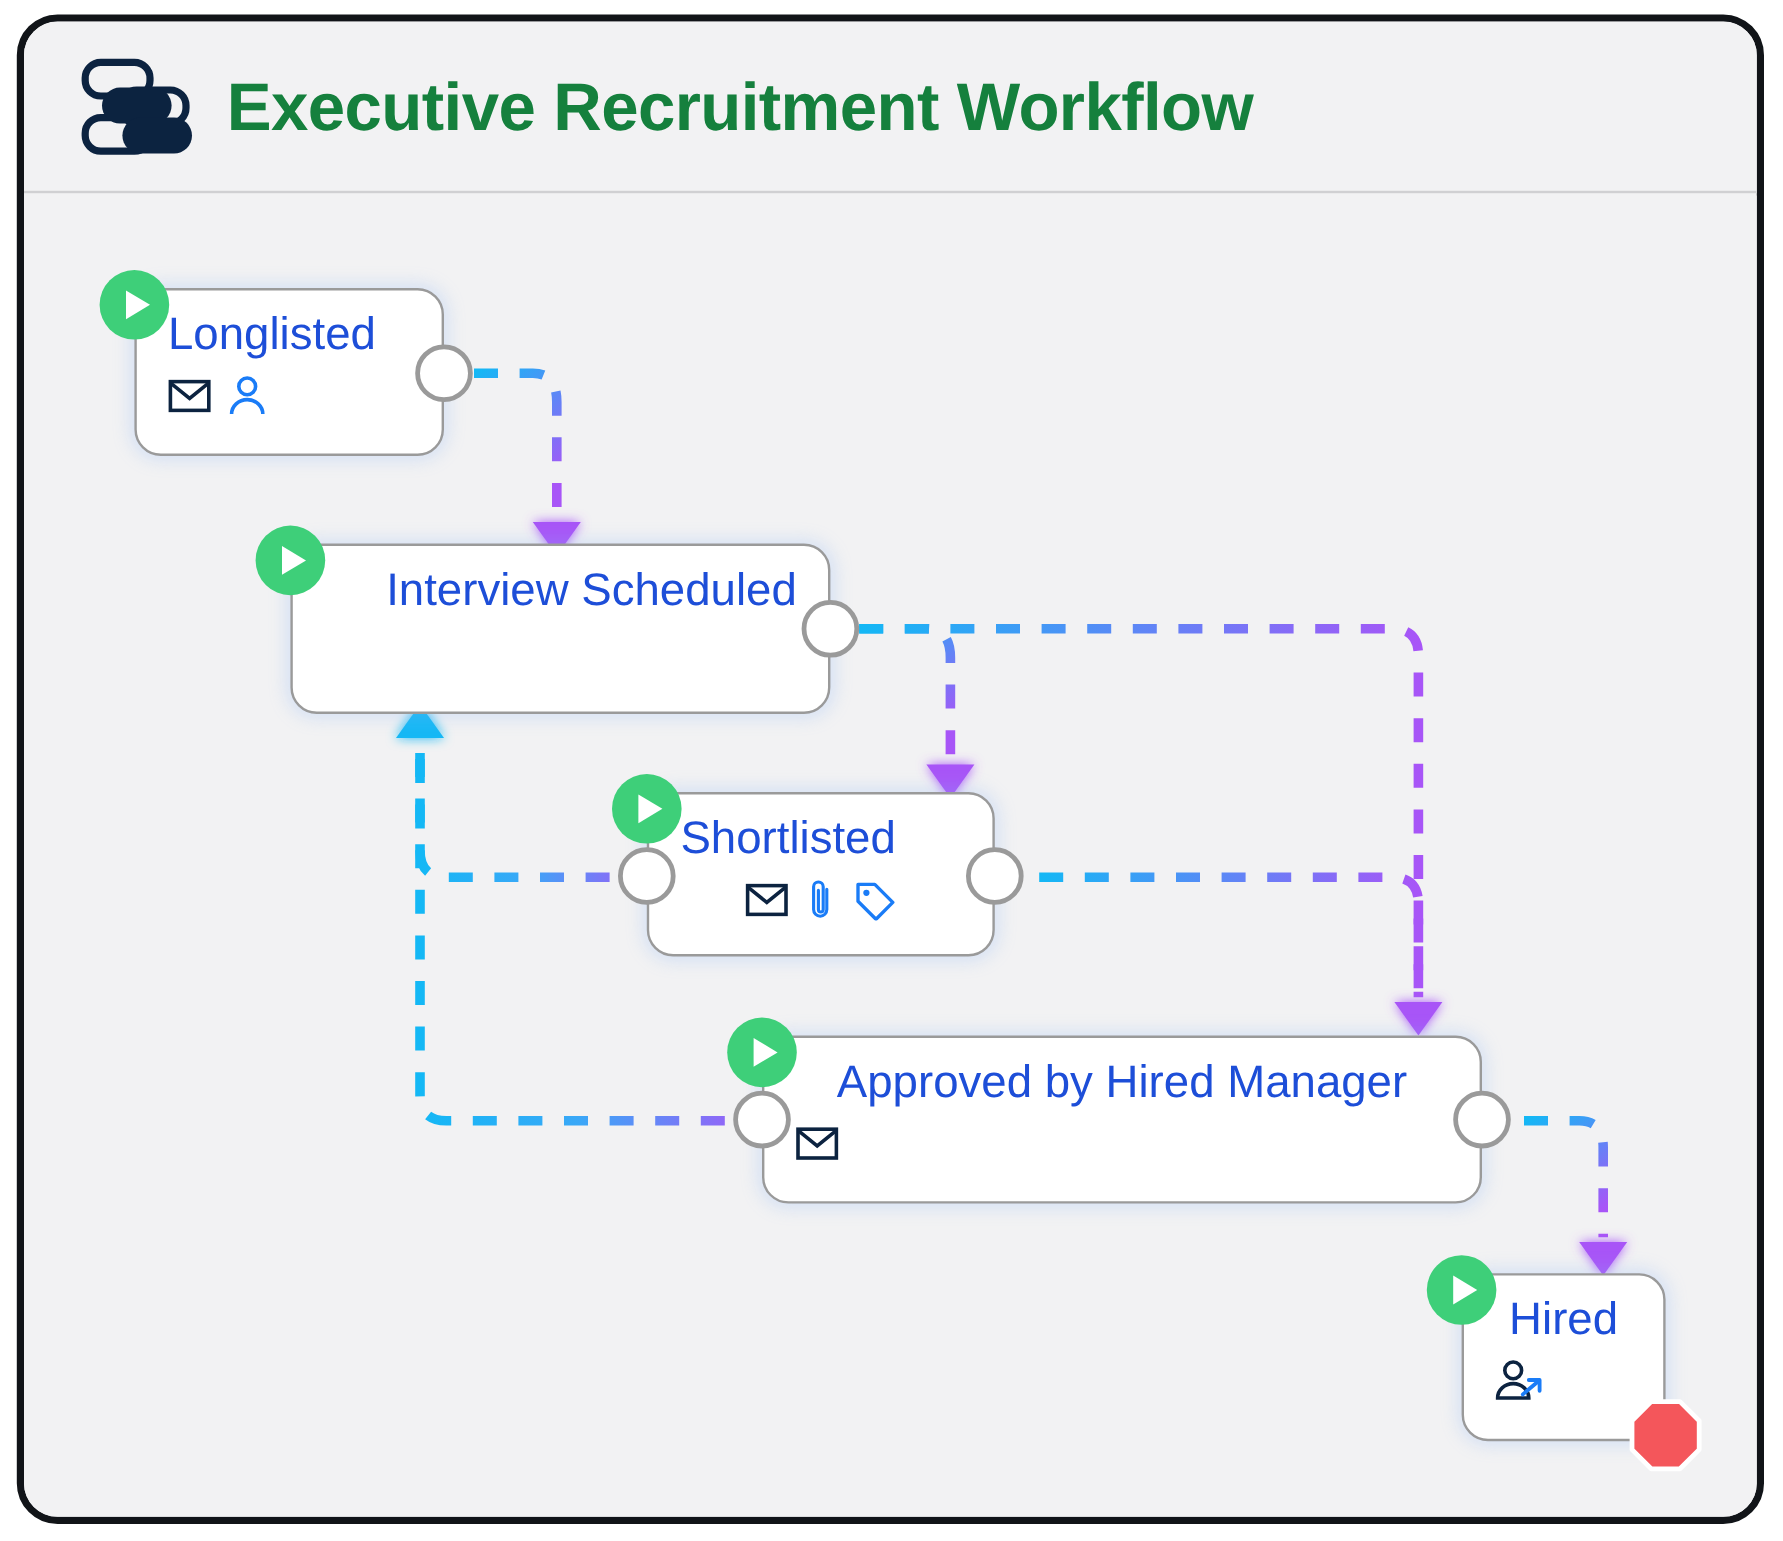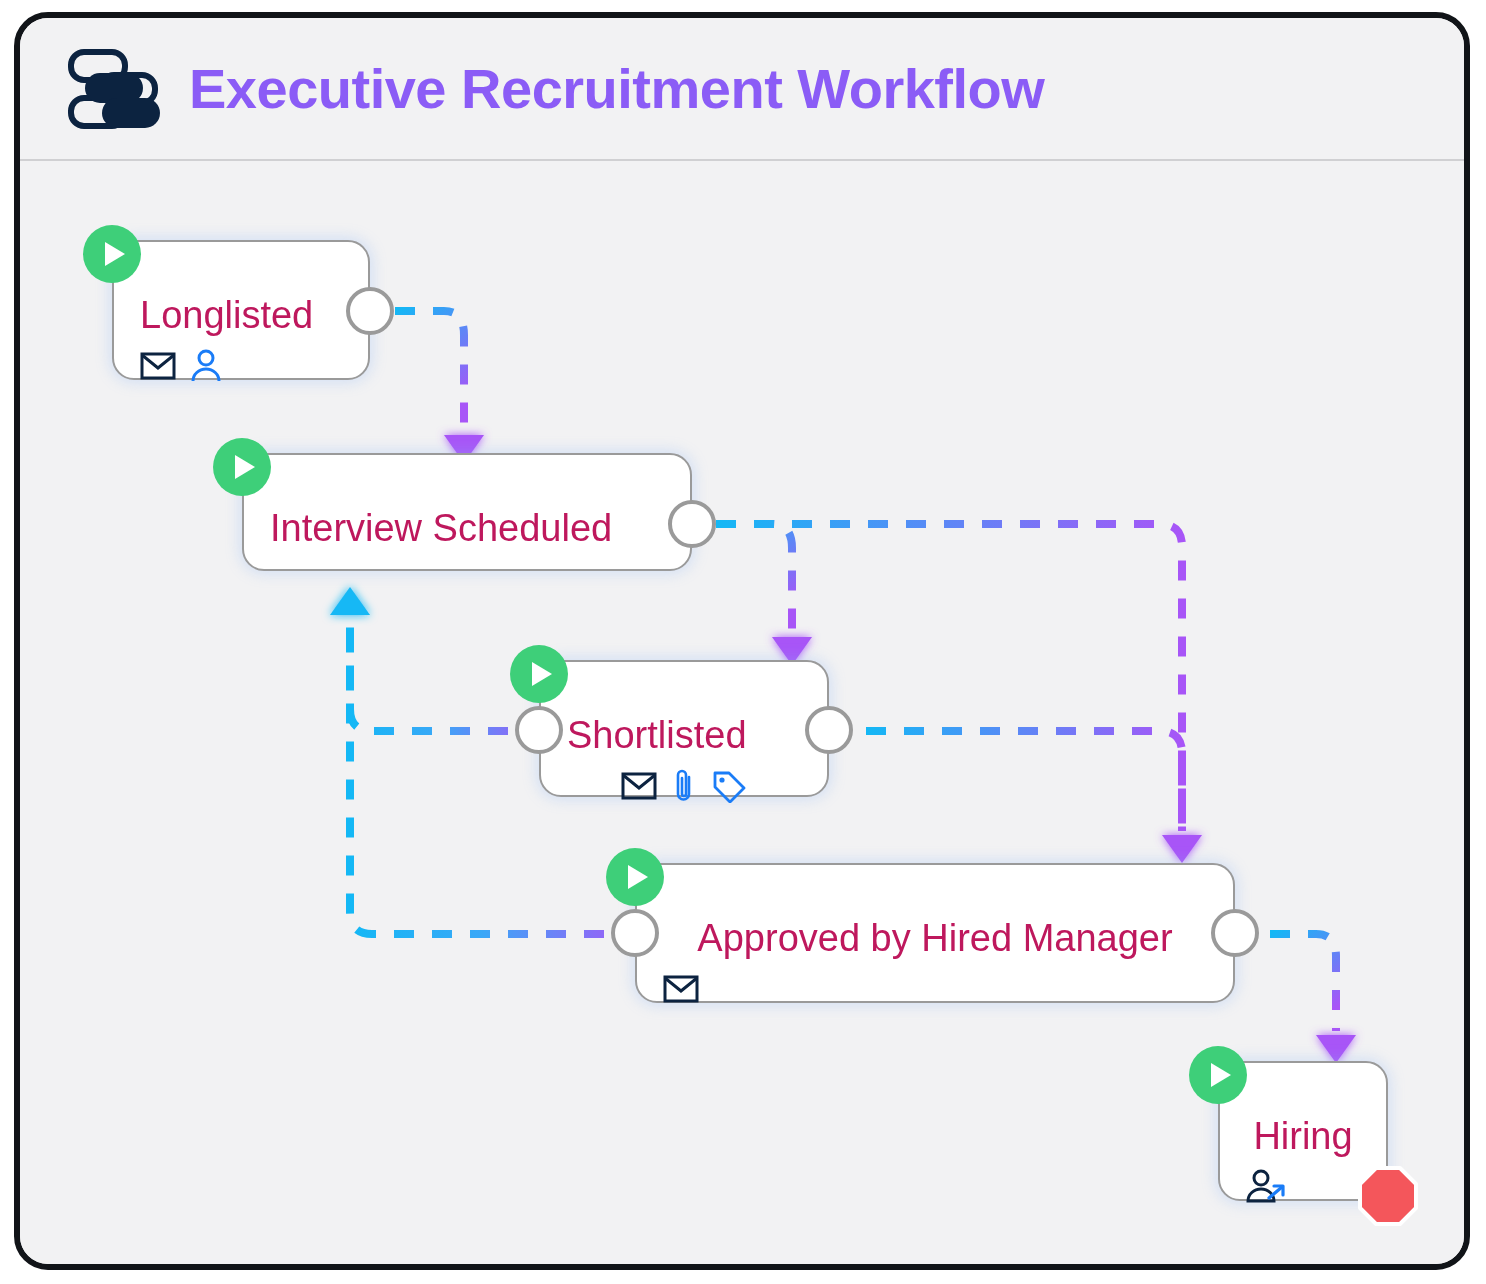--- a/index.html
+++ b/index.html
@@ -37,21 +37,21 @@
     background: #f2f2f3;
     display: flex;
     align-items: center;
     padding-left: 45px;
   }
   .logo-icon { width: 96px; height: 84px; flex: 0 0 auto; }
   .header-title {
     margin-left: 28px;
     font-size: 56px;
     font-weight: bold;
-    color: #8b5cf6;
+    color: #15803d;
     letter-spacing: -0.5px;
     white-space: nowrap;
     line-height: 1;
   }
   
   .canvas {
     position: absolute;
     left: 0; top: 145px;
     right: 0; bottom: 0;
     background: #f2f2f3;
@@ -67,24 +67,23 @@
     position: absolute;
     box-sizing: border-box;
     background: #ffffff;
     border: 2px solid #9a9a9a;
     border-radius: 22px;
     box-shadow: 0 0 14px 3px rgba(138,180,248,0.28);
     padding: 18px 26px 14px 26px;
   }
   .node-label {
     font-size: 38px;
-    color: #be185d;
+    color: #1d4ed8;
     line-height: 1.05;
     white-space: nowrap;
-    margin-top: 36px;
   }
   .node-icons {
     margin-top: 10px;
     display: flex;
     align-items: center;
     gap: 14px;
     height: 40px;
   }
   .node-icons svg { display: block; }
   
@@ -206,21 +205,21 @@
               <path d="M3 32 a13 12 0 0 1 26 0" fill="none" stroke="#1a7cf7" stroke-width="3"></path>
             </svg>
           </span>
         </div>
       </div>
       <div class="badge-start" style="left:63px; top:62px;">
         <span class="tri"></span>
       </div>
       <div class="port" style="left:326px; top:124px;"></div>
 
-      <div class="node" style="left:222px; top:290px; width:450px; height:118px;">
+      <div class="node" style="left:222px; top:290px; width:450px; height:142px;text-align:right;">
         <div class="node-label">Interview Scheduled</div>
       </div>
       <div class="badge-start" style="left:193px; top:275px;">
         <span class="tri"></span>
       </div>
       <div class="port" style="left:648px; top:337px;"></div>
 
       <div class="node" style="left:519px; top:497px; width:290px; height:137px;">
         <div class="node-label" style="text-align:left;">Shortlisted</div>
         <div class="node-icons" style="justify-content:center; gap:16px;">
@@ -260,21 +259,21 @@
           </span>
         </div>
       </div>
       <div class="badge-start" style="left:586px; top:685px;">
         <span class="tri"></span>
       </div>
       <div class="port" style="left:591px; top:746px;"></div>
       <div class="port" style="left:1191px; top:746px;"></div>
 
       <div class="node" style="left:1198px; top:898px; width:170px; height:140px;">
-        <div class="node-label" style="text-align:center;">Hiring</div>
+        <div class="node-label" style="text-align:center;">Hired</div>
         <div class="node-icons">
           <span>
             <svg width="42" height="36" viewBox="0 0 42 36">
               <circle cx="15" cy="9" r="7" fill="none" stroke="#0c2340" stroke-width="3"></circle>
               <path d="M2 32 a13 12 0 0 1 26 0 z" fill="none" stroke="#0c2340" stroke-width="3"></path>
               <path d="M23 29 L36 18" stroke="#1a7cf7" stroke-width="3.2" stroke-linecap="round"></path>
               <path d="M28 17 H37 V26" fill="none" stroke="#1a7cf7" stroke-width="3.2" stroke-linecap="round" stroke-linejoin="round"></path>
             </svg>
           </span>
         </div>

